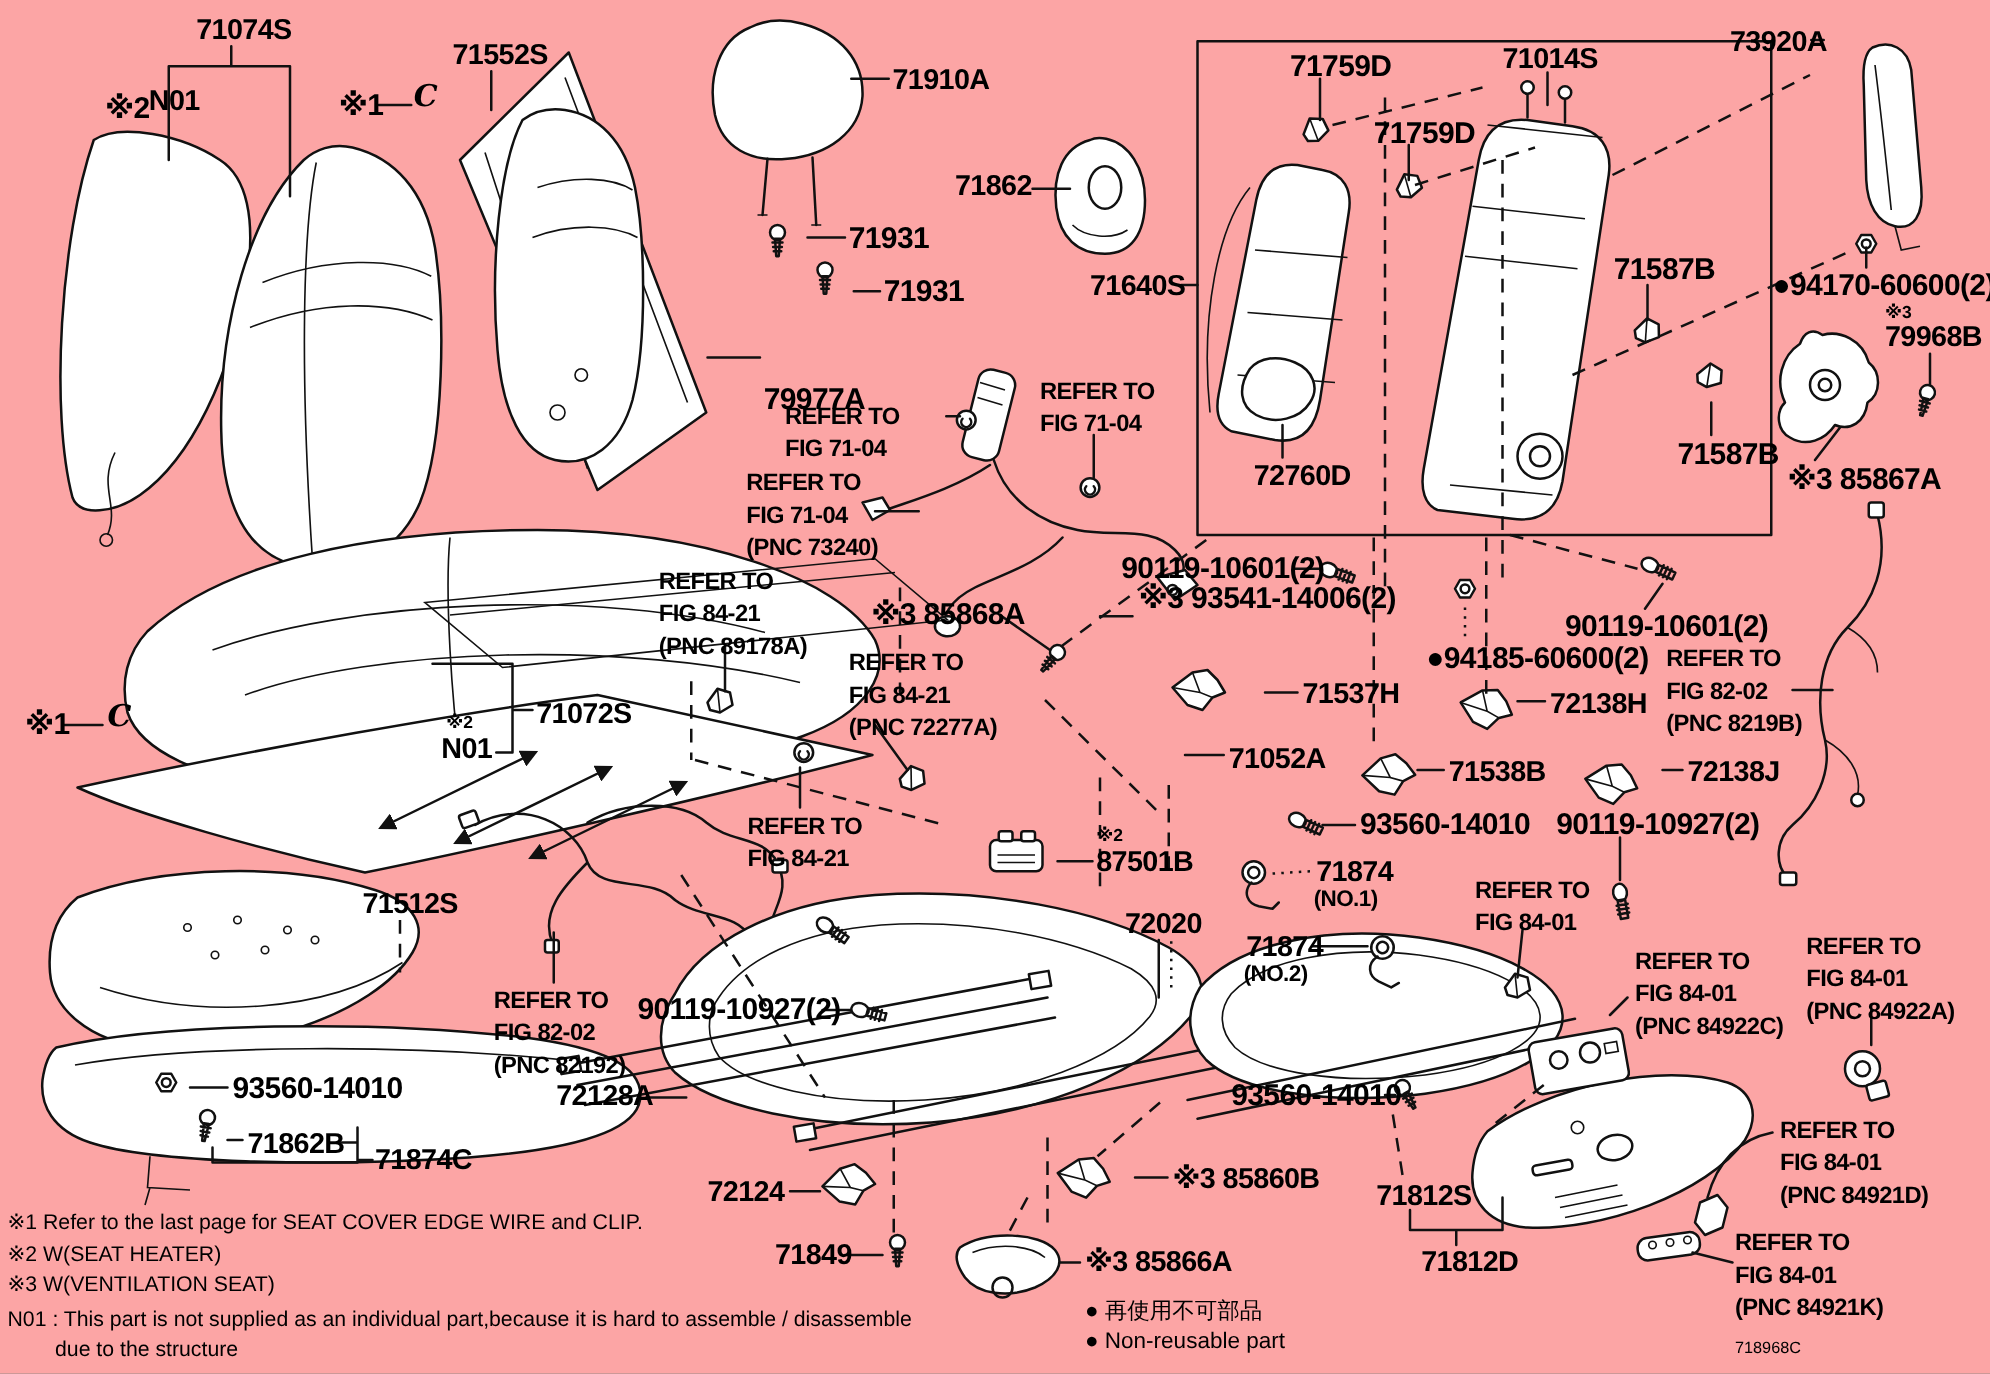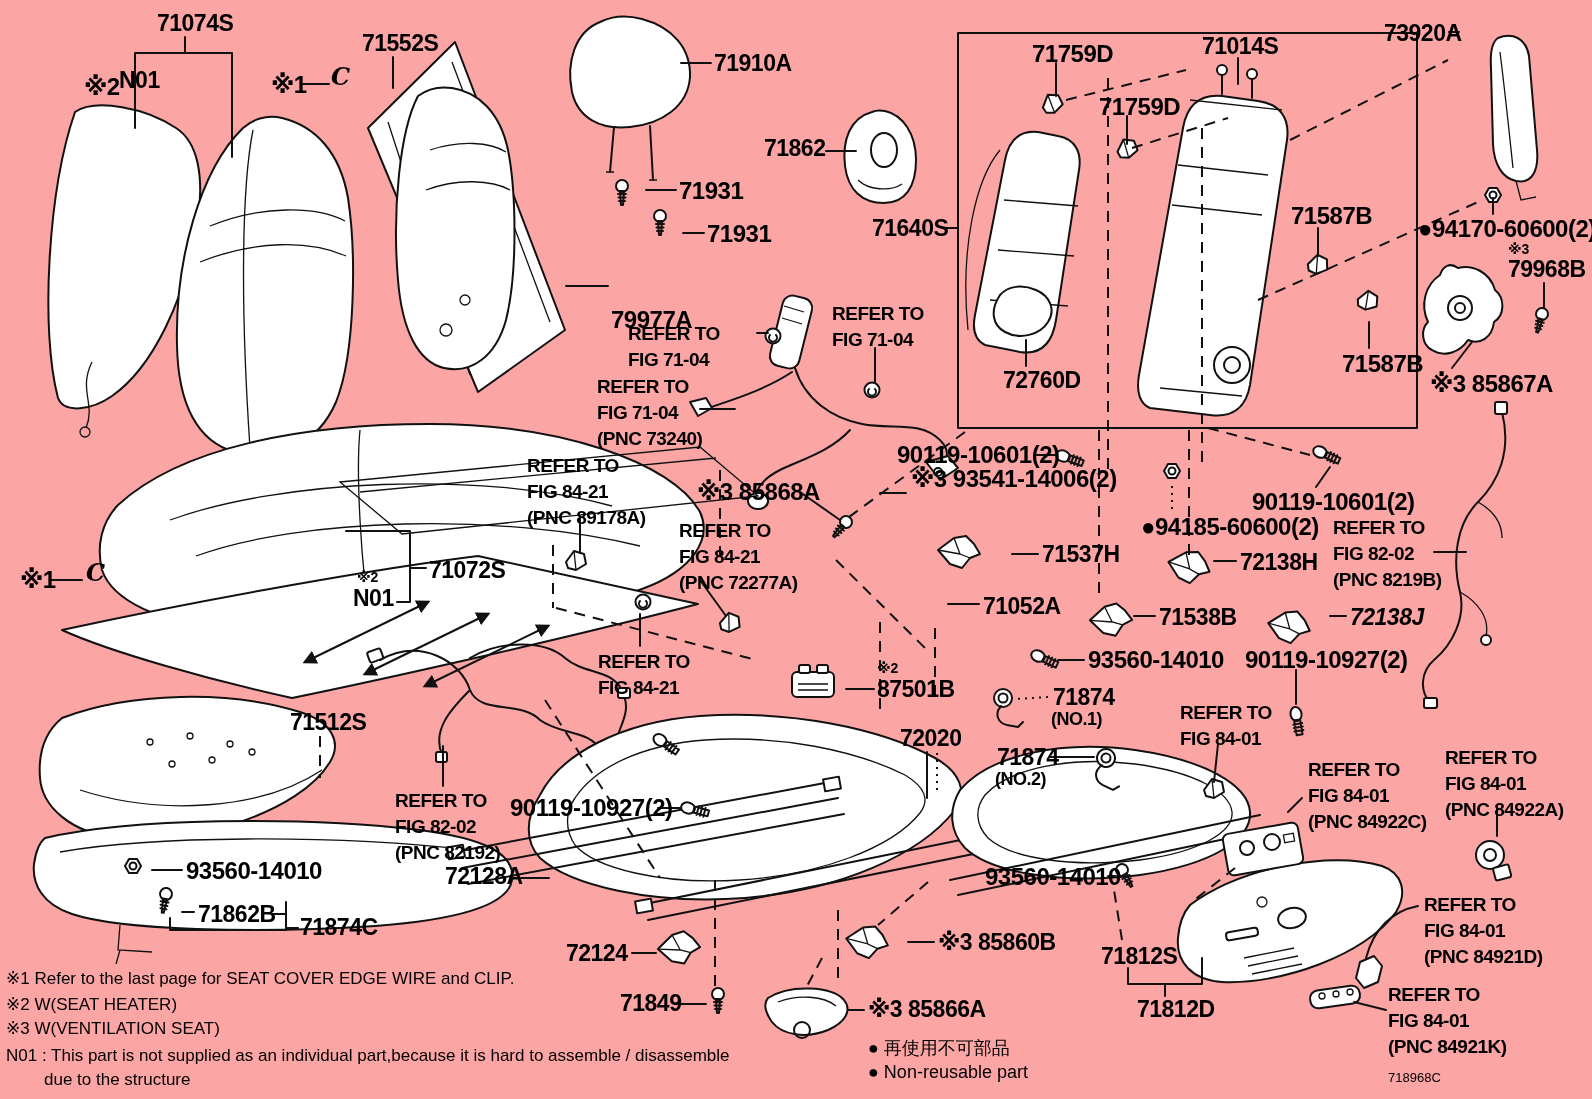--- a/index.html
+++ b/index.html
@@ -316,21 +316,21 @@
 (PNC 72277A)</div>
       <div class="lbl lg" style="left: 1042px; top: 542px;">71537H</div>
       <div class="lbl lg" style="left: 1240px; top: 550px;">72138H</div>
       <div class="lbl lg" style="left: 429px; top: 558px;">71072S</div>
       <div class="lbl sm" style="left: 357px; top: 570px;">※2</div>
       <div class="lbl lg" style="left: 353px; top: 586px;">N01</div>
       <div class="lbl md" style="left: 20px; top: 567px;">※1</div>
       <div class="lbl script" style="left: 86px; top: 560px;">C</div>
       <div class="lbl lg" style="left: 983px; top: 594px;">71052A</div>
       <div class="lbl lg" style="left: 1159px; top: 605px;">71538B</div>
-      <div class="lbl lg" style="left: 1350px; top: 605px; font-style: italic;">72138J</div>
+      <div class="lbl lg" style="left: 1350px; top: 605px;">72138J</div>
       <div class="lbl ref" style="left: 598px; top: 649px;">REFER TO
 FIG 84-21</div>
       <div class="lbl md" style="left: 1088px; top: 647px;">93560-14010</div>
       <div class="lbl md" style="left: 1245px; top: 647px;">90119-10927(2)</div>
       <div class="lbl sm" style="left: 877px; top: 661px;">※2</div>
       <div class="lbl lg" style="left: 877px; top: 677px;">87501B</div>
       <div class="lbl lg" style="left: 1053px; top: 685px;">71874</div>
       <div class="lbl sub" style="left: 1051px; top: 709px;">(NO.1)</div>
       <div class="lbl lg" style="left: 900px; top: 726px;">72020</div>
       <div class="lbl lg" style="left: 997px; top: 745px;">71874</div>

